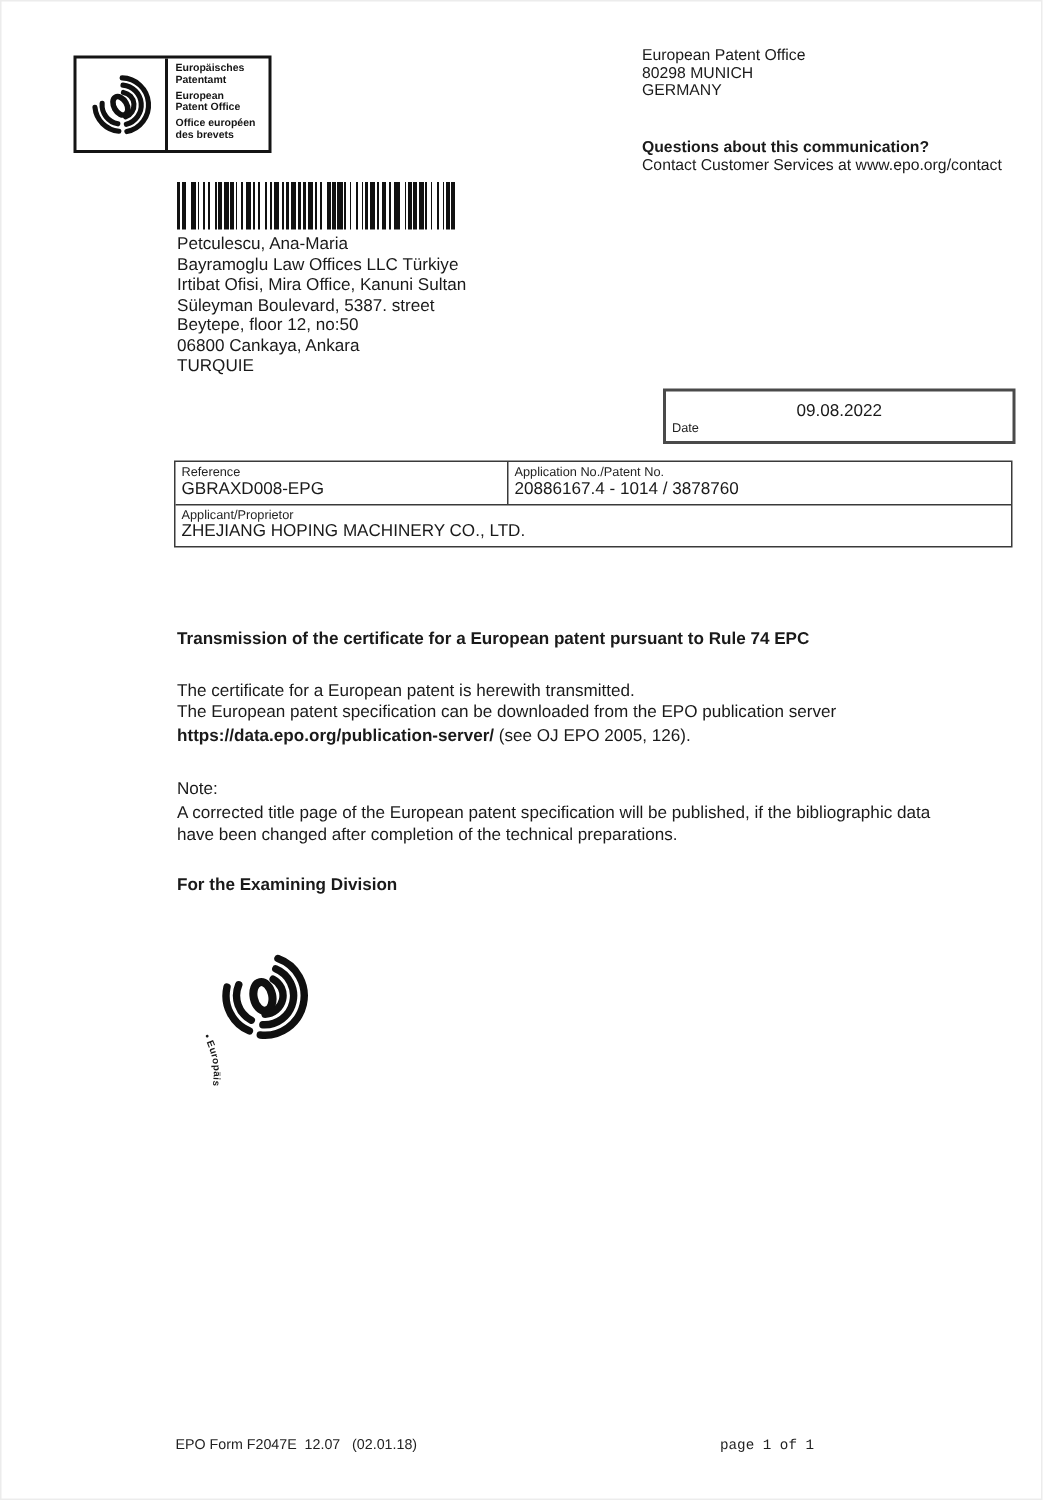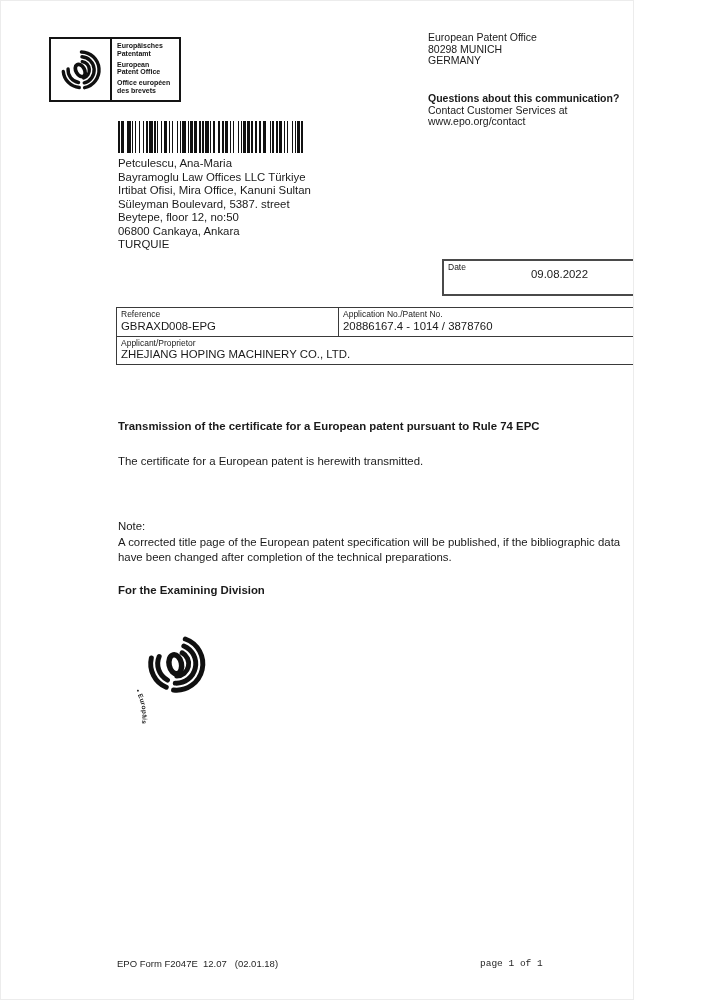--- a/index.html
+++ b/index.html
@@ -1,18 +1,18 @@
 <!DOCTYPE html>
 <html><head>
 <meta charset="utf-8">
 <style>
   html, body { margin: 0; padding: 0; background: #ffffff; }
   .page {
     position: relative;
-    width: 634px;
+    width: 695px;
     height: 1000px;
     background: #ffffff;
     font-family: "Liberation Sans", sans-serif;
     color: #1a1a1a;
     overflow: hidden;
     border: 1px solid #ececec;
     box-sizing: border-box;
   }
   .abs { position: absolute; }
 
@@ -48,21 +48,21 @@
   .barcode { left: 117px; top: 120px; width: 188px; height: 32px; }
   .recipient { left: 117px; top: 156px; font-size: 11.4px; line-height: 13.5px; }
 
   
   .date-box {
     left: 441px; top: 258px;
     width: 231px; height: 33px;
     border: 2px solid #4a4a4a;
     background: #fff;
   }
-  .date-label { position: absolute; left: 4px; top: 1px; font-size: 8.5px; color: #222; }
+  .date-label { position: absolute; left: 4px; top: 19px; font-size: 8.5px; color: #222; }
   .date-value { text-align: center; margin-top: 7px; font-size: 11.4px; }
 
   
   .ref-table {
     left: 115px; top: 306px;
     width: 557px;
     border: 1px solid #3a3a3a;
     background: #fff;
   }
   .ref-row1 { display: flex; border-bottom: 1px solid #3a3a3a; }
@@ -218,20 +218,24 @@
       </div>
     </div>
     <div class="ref-cell">
       <div class="cell-label">Applicant/Proprietor</div>
       <div class="cell-value">ZHEJIANG HOPING MACHINERY CO., LTD.</div>
     </div>
   </div>
 
   <div class="abs body-title">Transmission of the certificate for a European patent pursuant to Rule 74 EPC</div>
   <div class="abs body-p1">The certificate for a European patent is herewith transmitted.</div>
+  <div class="abs body-p2">
+    <span>The European patent specification can be downloaded from the EPO publication server</span><br>
+    <span class="bold">https://data.epo.org/publication-server/</span><span> (see OJ EPO 2005, 126).</span>
+  </div>
   <div class="abs body-note">
     <div>Note:</div>
     <div>A corrected title page of the European patent specification will be published, if the bibliographic data</div>
     <div>have been changed after completion of the technical preparations.</div>
   </div>
   <div class="abs body-closing">For the Examining Division</div>
 
   <div class="abs stamp">
     <svg width="120" height="120" viewBox="-62 -62 124 124">
       <defs>

